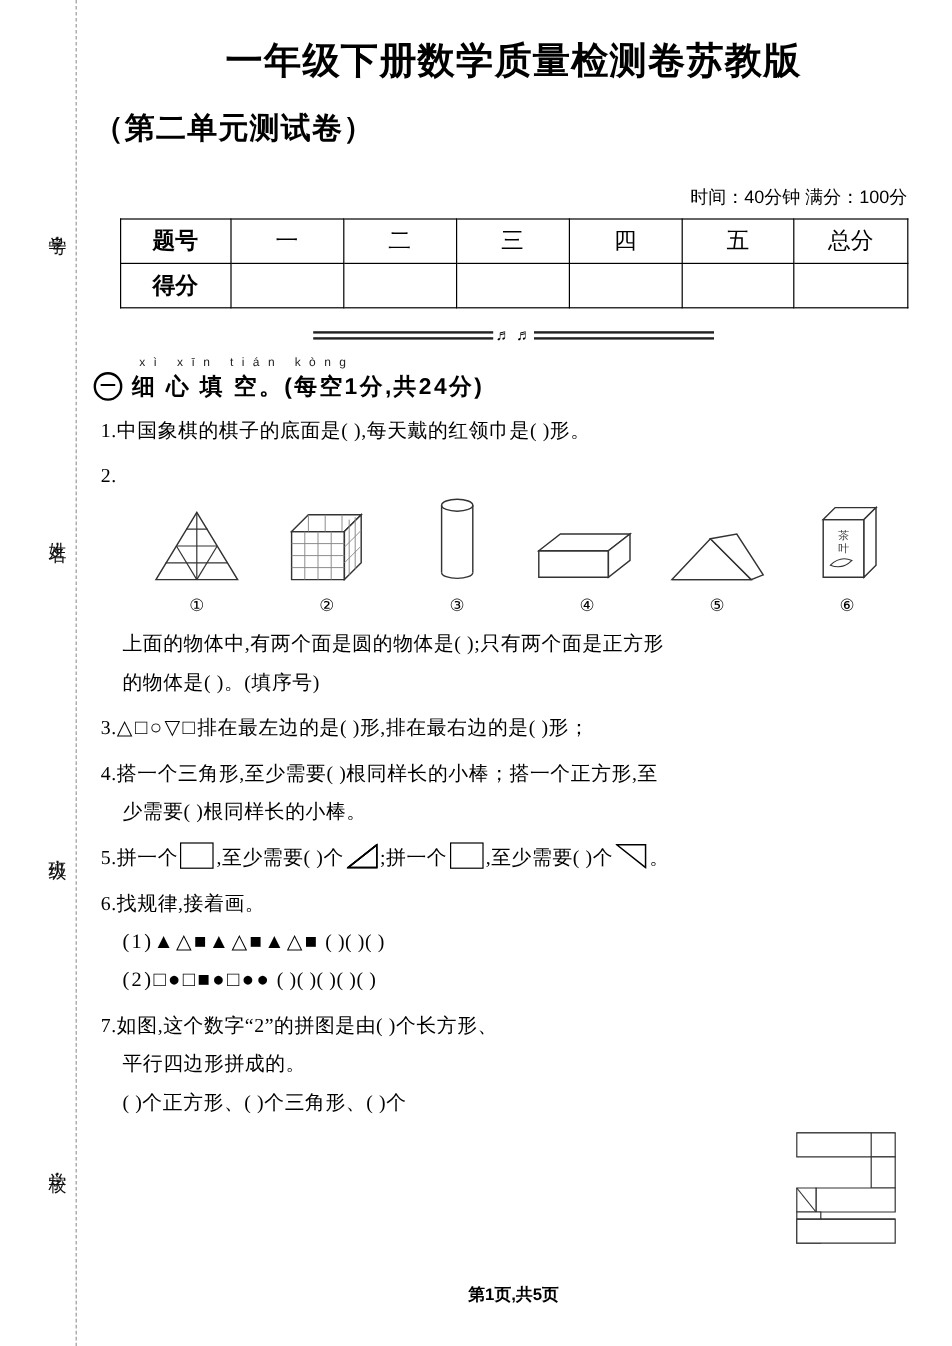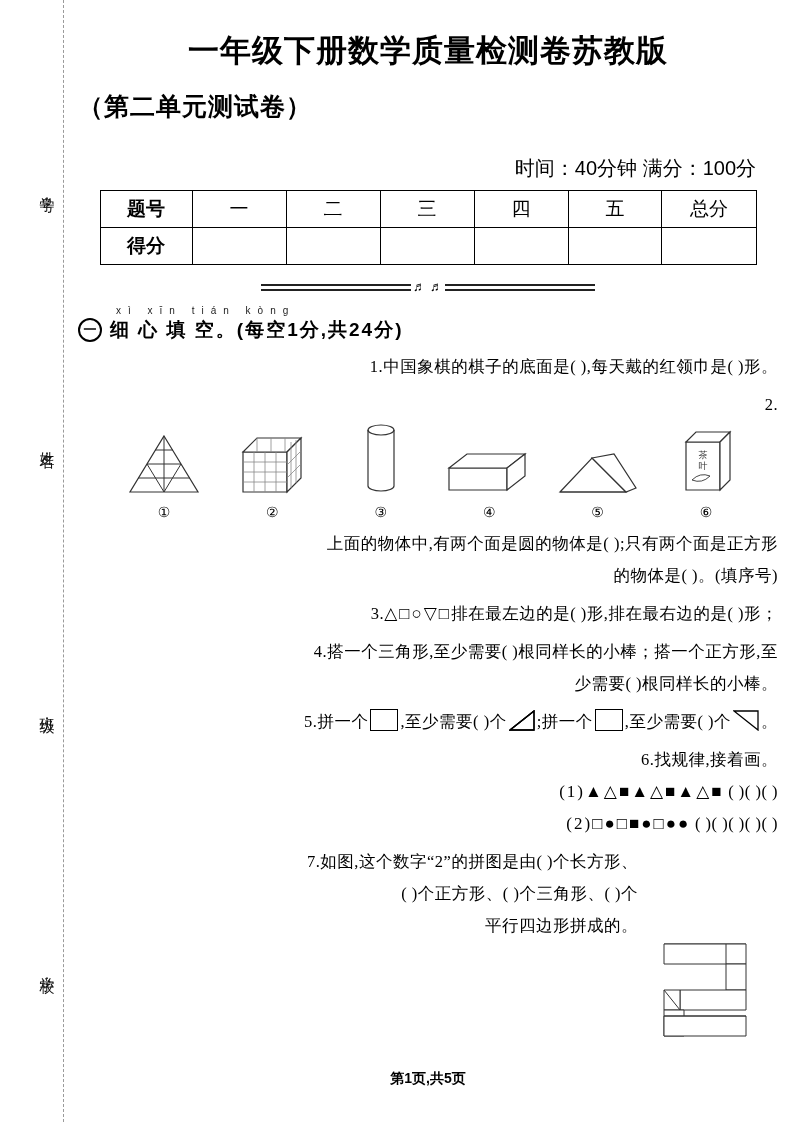--- a/index.html
+++ b/index.html
@@ -72,21 +72,21 @@
   .subtitle {
     text-align: left;
     font-size: 25px;
     font-weight: bold;
     margin-top: 18px;
     letter-spacing: 1px;
     font-family: "Liberation Sans", sans-serif;
   }
   .meta-line {
     text-align: right;
-    font-size: 20px;
+    font-size: 15px;
     margin-top: 32px;
     padding-right: 22px;
     font-family: "Liberation Sans", sans-serif;
   }
   table.score {
     border-collapse: collapse;
     margin: 8px auto 0 auto;
     width: 657px;
     padding-left: 20px;
   }
@@ -162,21 +162,20 @@
     top: -2px;
   }
   .big-q .qtext { letter-spacing: 2px; }
 
   .item {
     font-size: 16.5px;
     line-height: 30px;
     margin-top: 8px;
     margin-left: 6px;
     letter-spacing: 0.5px;
-    text-align: right;
   }
   .indent { margin-left: 24px; }
 
   .figrow {
     display: flex;
     justify-content: space-between;
     align-items: flex-end;
     margin: 4px 26px 0 40px;
     height: 78px;
   }
@@ -384,22 +383,22 @@
       <div class="item indent" style="margin-top:2px">
         <span class="shape-seq">(1)▲△■▲△■▲△■</span>
         <span>(          )(          )(          )</span>
       </div>
       <div class="item indent" style="margin-top:2px">
         <span class="shape-seq">(2)□●□■●□●●</span>
         <span>(        )(        )(        )(        )(        )</span>
       </div>
 
       <div class="item q7">7.如图,这个数字“2”的拼图是由(          )个长方形、</div>
+      <div class="item indent q7" style="margin-top:2px">平行四边形拼成的。</div>
       <div class="item indent q7" style="margin-top:2px">(          )个正方形、(          )个三角形、(          )个</div>
-      <div class="item indent q7" style="margin-top:2px">平行四边形拼成的。</div>
     </div>
 
     <div class="digit-fig">
       <svg width="120" height="110" viewBox="0 0 120 110">
         <polyline points="14,6 96,6" fill="none" stroke="#333" stroke-width="1"></polyline>
         <polygon points="14,6 96,6 96,26 14,26" fill="#fff" stroke="#333" stroke-width="1"></polygon>
         <line x1="76" y1="6" x2="76" y2="26" stroke="#333" stroke-width="1"></line>
         <polygon points="76,26 96,26 96,52 76,52" fill="#fff" stroke="#333" stroke-width="1"></polygon>
         <polygon points="30,52 96,52 96,72 30,72" fill="#fff" stroke="#333" stroke-width="1"></polygon>
         <polygon points="14,52 30,52 30,72 14,72" fill="#fff" stroke="#333" stroke-width="1"></polygon>

